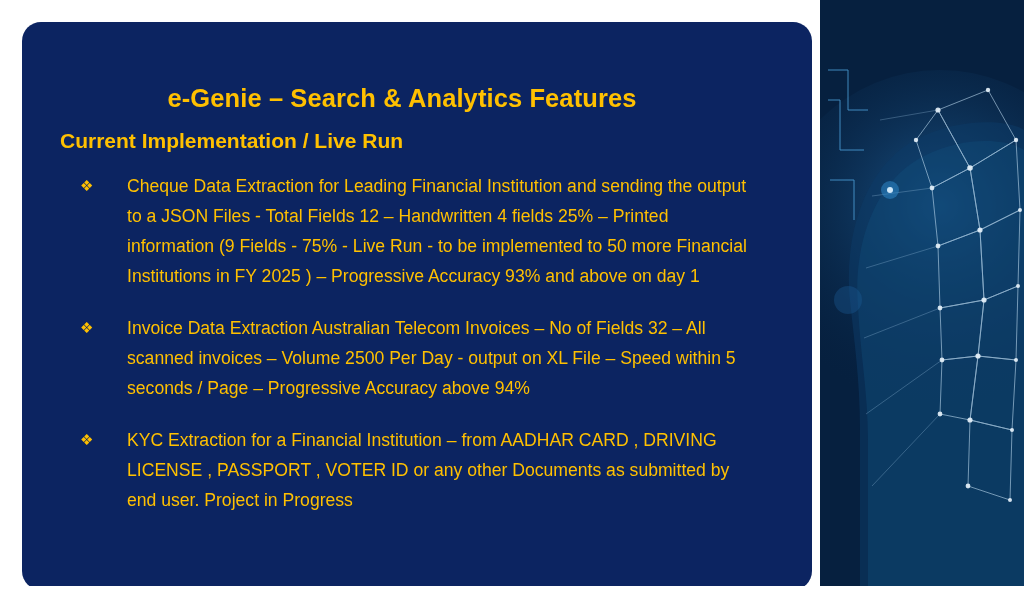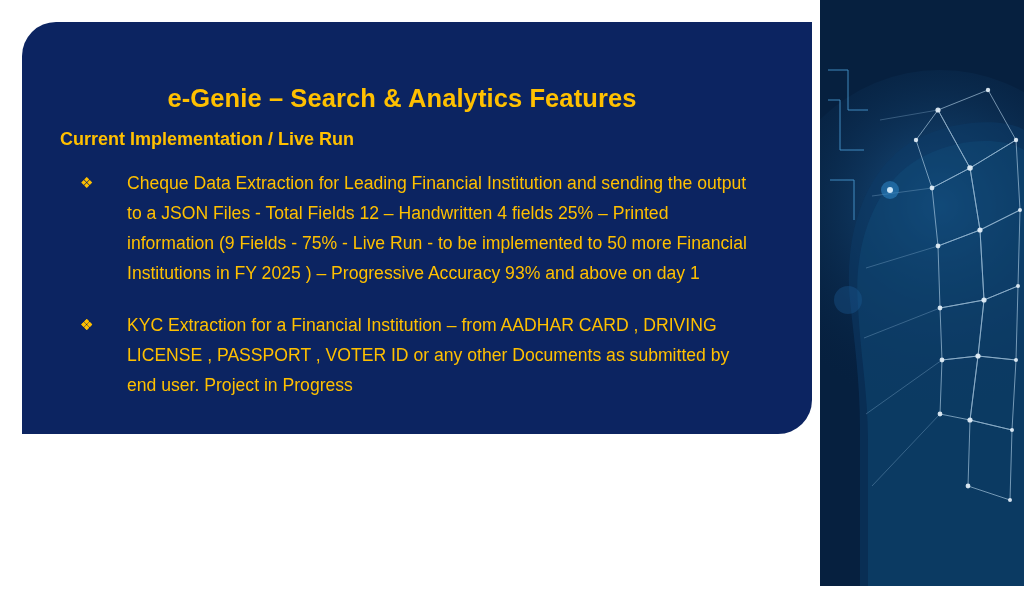--- a/index.html
+++ b/index.html
@@ -37,41 +37,42 @@
     position: absolute;
     left: 0;
     top: 0;
   }
   
   .card {
     position: absolute;
     left: 22px;
     top: 22px;
     width: 790px;
-    height: 412px;
+    height: 568px;
     background: #0c2461;
     border-top-left-radius: 34px;
     border-bottom-right-radius: 34px;
     border-top-right-radius: 0;
     border-bottom-left-radius: 0;
     box-shadow: 0 0 0 1px rgba(255,255,255,0.02);
     overflow: hidden;
+    border-radius: 19px;
   }
   .title {
     color: #ffc000;
     font-size: 25.5px;
     font-weight: bold;
     text-align: center;
     margin: 0;
     padding: 62px 90px 0 60px;
     letter-spacing: 0.1px;
   }
   .subtitle {
     color: #ffc000;
-    font-size: 18px;
+    font-size: 21px;
     font-weight: bold;
     margin: 0;
     padding: 16px 0 0 38px;
   }
   .bullets {
     margin: 0;
     padding: 18px 0 0 0;
     list-style: none;
   }
   .bullet {
@@ -195,20 +196,21 @@
     <h1 class="title">e-Genie – Search &amp; Analytics Features</h1>
     <h2 class="subtitle">Current Implementation / Live Run</h2>
 
     <ul class="bullets">
       <li class="bullet">
         <span class="marker">❖</span>
         <span class="text">Cheque Data Extraction for Leading Financial Institution and sending the output to a JSON Files  - Total Fields 12 – Handwritten 4 fields 25% – Printed information (9 Fields - 75% - Live Run - to be implemented to 50 more Financial Institutions in FY 2025 ) – Progressive Accuracy 93% and above on day 1</span>
       </li>
       <li class="bullet">
         <span class="marker">❖</span>
+        <span class="text">Invoice Data Extraction Australian Telecom Invoices  – No of Fields 32 – All scanned invoices – Volume 2500 Per Day -  output on XL File – Speed within 5 seconds / Page – Progressive Accuracy above 94%</span>
       </li>
       <li class="bullet">
         <span class="marker">❖</span>
         <span class="text">KYC Extraction for a Financial Institution – from AADHAR CARD , DRIVING LICENSE , PASSPORT , VOTER ID or any other Documents as submitted by end user. Project in Progress</span>
       </li>
     </ul>
   </div>
 
   <div class="bottom-strip"></div>
 </div>

